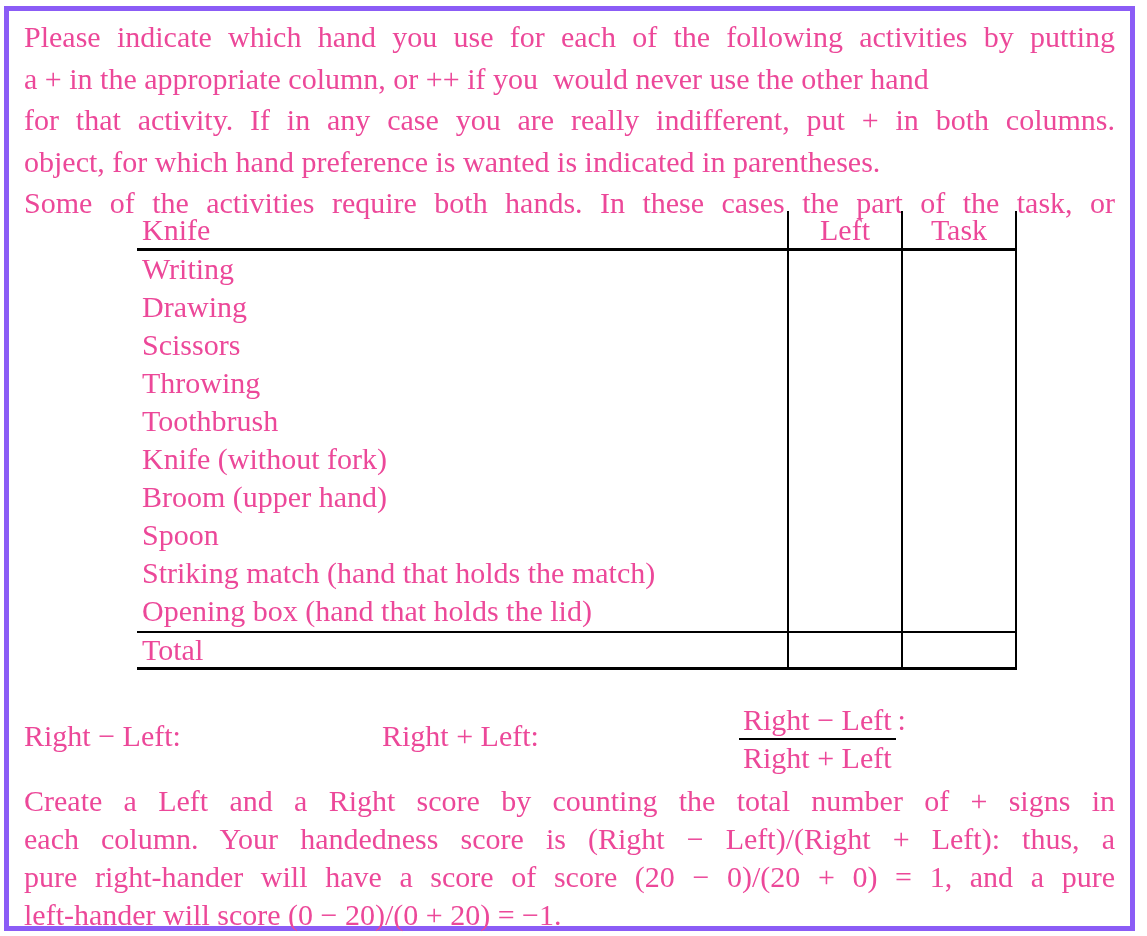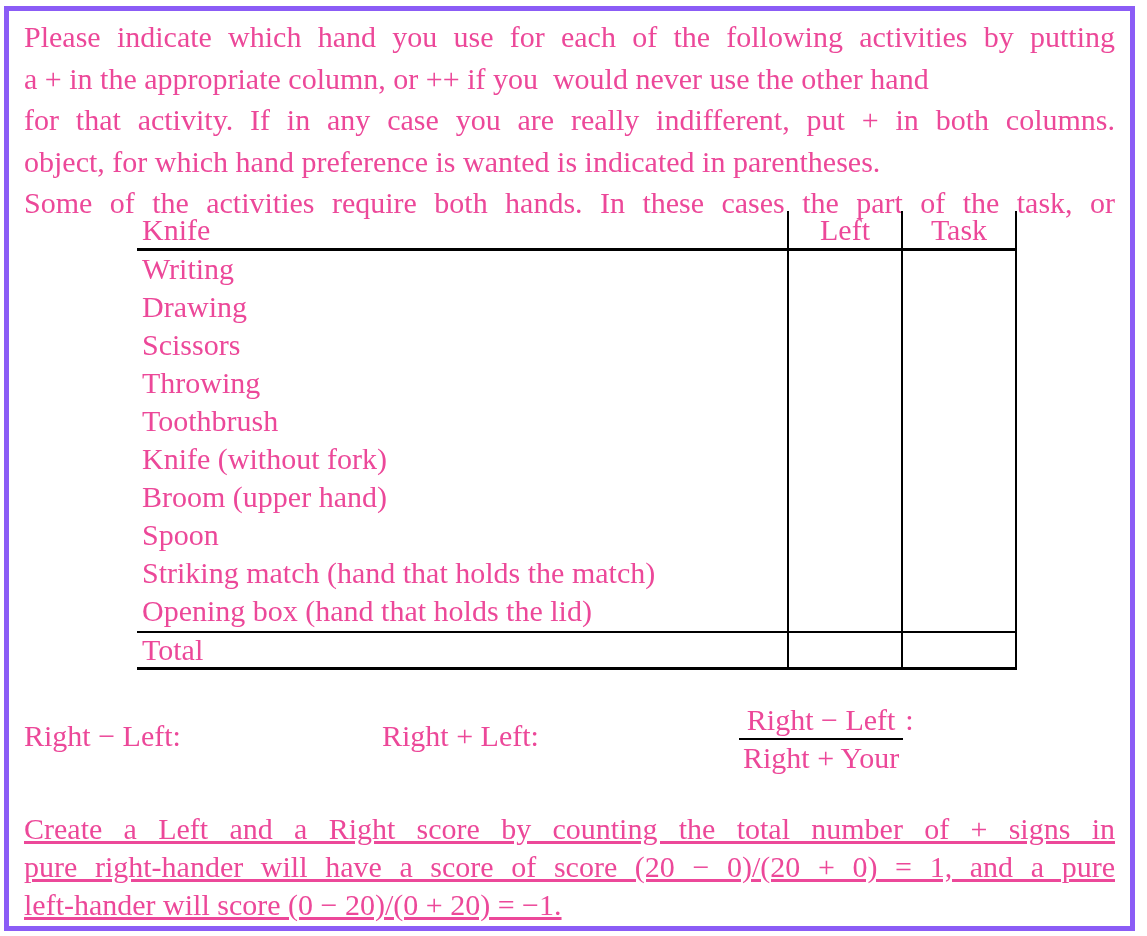--- a/index.html
+++ b/index.html
@@ -17,21 +17,21 @@
     width: 1121px;
     height: 915px;
     border: 5px solid #8b5cf6;
     background: #ffffff;
     color: #ec4899;
     font-family: "Liberation Serif", "DejaVu Serif", serif;
     font-size: 30px;
   }
   .para { position: absolute; left: 15px; right: 15px; }
   .para1 { top: 5px; line-height: 41.5px; }
-  .para2 { top: 799px; line-height: 38px; text-decoration: underline; }
+  .para2 { top: 771px; line-height: 38px; }
   .line { white-space: normal; }
   .just { text-align: justify; text-align-last: justify; }
 
   .task-table {
     position: absolute;
     left: 128px;
     top: 200px;
     border-collapse: collapse;
     font-size: 30px;
   }
@@ -189,25 +189,26 @@
       </tr>
     </tfoot>
   </table>
 
   <div class="score-row">
     <span class="score-label l1">Right − Left:</span>
     <span class="score-label l2">Right + Left:</span>
     <span class="fraction-wrap">
       <span class="fraction">
         <span class="num">Right − Left</span>
-        <span class="den">Right + Your</span>
+        <span class="den">Right + Left</span>
       </span>
       <span class="frac-colon">:</span>
     </span>
   </div>
 
   <div class="para para2">
     <div class="line just">Create a Left and a Right score by counting the total number of + signs in</div>
+    <div class="line just">each column. Your handedness score is (Right − Left)/(Right + Left): thus, a</div>
     <div class="line just">pure right-hander will have a score of score (20 − 0)/(20 + 0) = 1, and a pure</div>
     <div class="line">left-hander will score (0 − 20)/(0 + 20) = −1.</div>
   </div>
 
 </div>
 
 </body></html>

